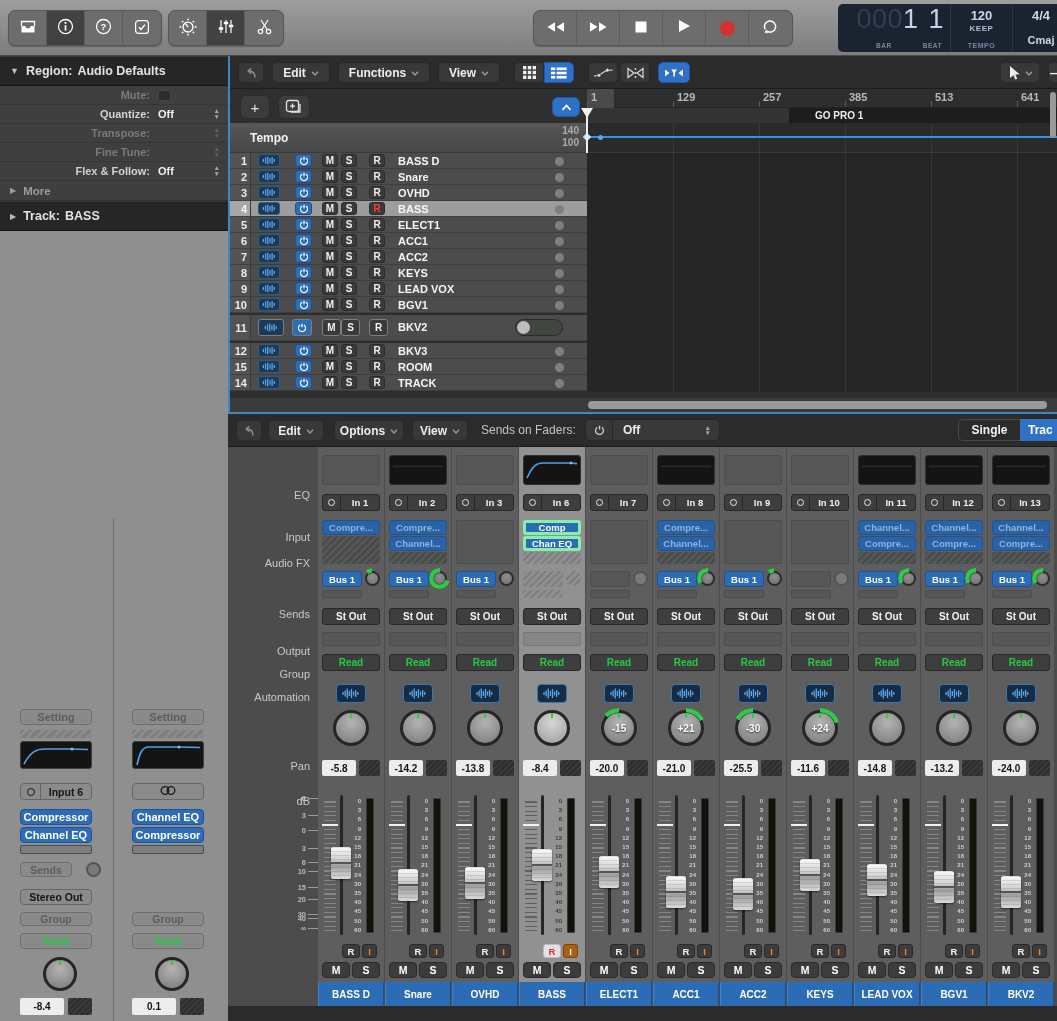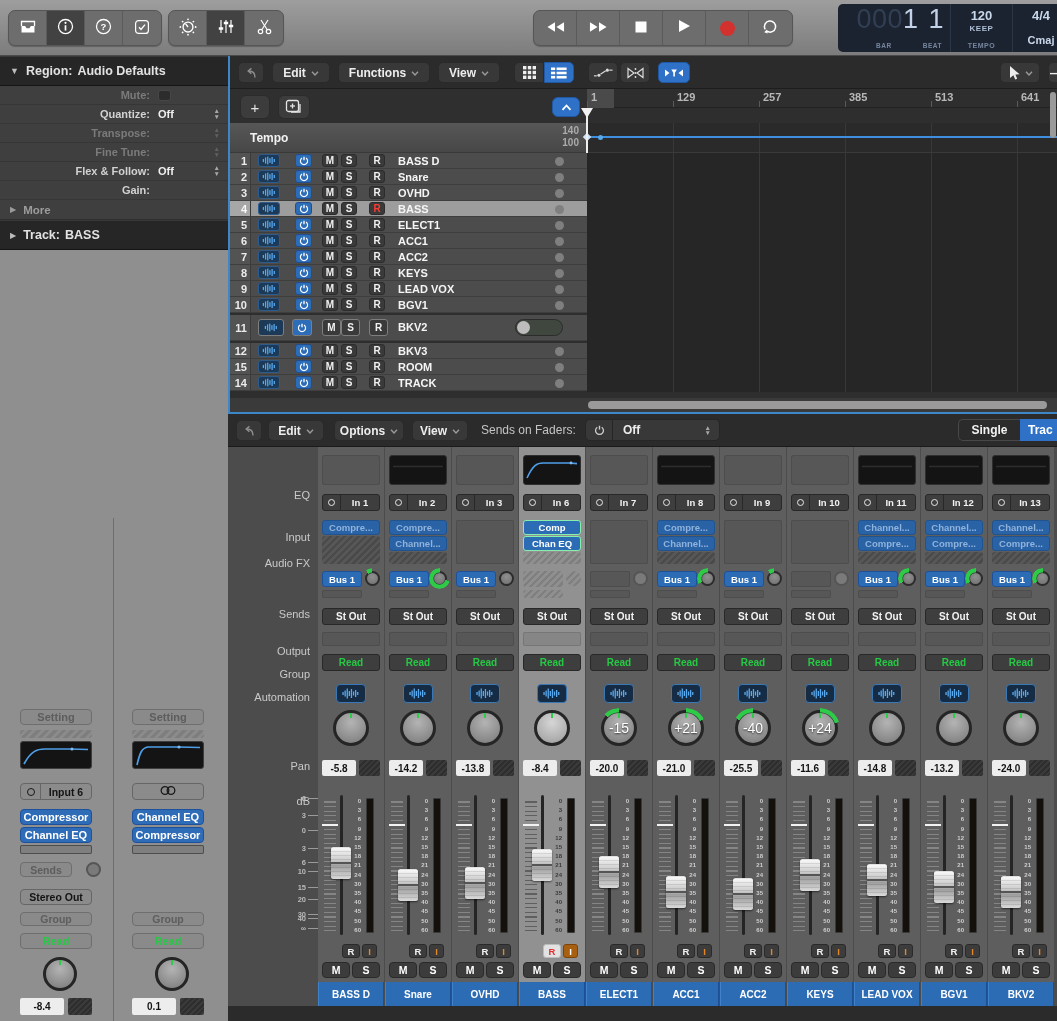--- a/index.html
+++ b/index.html
@@ -53,21 +53,21 @@
 .ibtn.ghost{background:#8a8a8a;border:1px solid #6e6e6e;color:#5d5d5d}
 .ibtn.fxb{background:#2e6cb8;border:1px solid #1e519c;color:#fff}
 .hatchL{background:repeating-linear-gradient(135deg,#7e7e7e 0 3px,#8b8b8b 3px 6px);border-radius:3px}
 .eq-thumb{position:absolute;background:#141414;border-radius:3px;border:1px solid #3e3e3e;display:flex;align-items:center;justify-content:center}
 .readTxt{color:#25c943!important}
 
 
 .knob{position:absolute;border-radius:50%;border:3px solid #252525;background:radial-gradient(circle at 50% 32%,#b4b4b4,#8d8d8d 65%,#767676)}
 .knob.bright{background:radial-gradient(circle at 50% 32%,#d6d6d6,#b0b0b0 65%,#999)}
 .knob .tick{position:absolute;left:50%;top:0;width:2px;height:5px;margin-left:-1px;background:#2ecb49}
-.knob .pv{position:absolute;inset:0;display:flex;align-items:center;justify-content:center;font-size:14px;font-weight:400;color:#fff;text-shadow:0 1px 2px rgba(0,0,0,.7)}
+.knob .pv{position:absolute;inset:0;display:flex;align-items:center;justify-content:center;font-size:10px;font-weight:700;color:#fff;text-shadow:0 1px 2px rgba(0,0,0,.7)}
 .arc{position:absolute;inset:-5px;border-radius:50%;pointer-events:none;
  -webkit-mask:radial-gradient(closest-side,transparent calc(100% - 5px),#000 calc(100% - 4px));
  mask:radial-gradient(closest-side,transparent calc(100% - 5px),#000 calc(100% - 4px))}
 .sknob{position:absolute;width:15px;height:15px;border-radius:50%;background:radial-gradient(circle at 50% 35%,#909090,#6e6e6e);border:2px solid #2c2c2c}
 .sknob.dim{background:#7a7a7a;border-color:#555}
 
 
 .fzone{position:absolute}
 .fz-ticks{position:absolute;background:repeating-linear-gradient(to bottom,rgba(0,0,0,0) 0 3.5px,#858585 3.5px 4.6px)}
 .fz-ticks.darkt{background:repeating-linear-gradient(to bottom,rgba(0,0,0,0) 0 3.5px,#5f5f5f 3.5px 4.6px)}
@@ -150,21 +150,21 @@
 .m-slot{background:#575757;box-shadow:inset 0 0 0 1px #4d4d4d;border-radius:2px}
 .mstrip.sel .m-slot{background:#868686;box-shadow:inset 0 0 0 1px #767676}
 .m-btn{background:#3e3e3e;border:1px solid #282828;border-radius:3px;color:#f2f2f2;font-weight:700;font-size:10px;display:flex;align-items:center;justify-content:center;overflow:hidden}
 .eqm{border-radius:3px}
 .eqm.plain{background:#575757;box-shadow:inset 0 0 0 1px #4d4d4d}
 .eqm.dark{background:#141414;border:1px solid #2f2f2f;display:flex;align-items:center;justify-content:center}
 .ring{width:7px;height:7px;border-radius:50%;border:1.2px solid #e8e8e8;flex:none}
 .inp-sep{width:1px;height:100%;background:#282828;margin:0 0 0 5px}
 .inp-lab{flex:1;text-align:center;font-size:9.5px;font-weight:700}
 .fx-slot{height:15px;border-radius:3px;font-size:9.5px;font-weight:700;display:flex;align-items:center;justify-content:center;margin-bottom:1px;overflow:hidden;white-space:nowrap}
-.fx-bright{background:#2c6cb5;border:1px solid #86efac;color:#fff}
+.fx-bright{background:#2c6cb5;border:3px solid #86efac;color:#fff}
 .fx-dim{background:#2a62a6;border:1px solid #21538f;color:#8fb3dc}
 .hatchD{background:repeating-linear-gradient(135deg,#4a4a4a 0 2.5px,#575757 2.5px 5px);border-radius:3px}
 .mstrip.sel .hatchD{background:repeating-linear-gradient(135deg,#7f7f7f 0 2.5px,#8f8f8f 2.5px 5px)}
 .bus-btn{background:#2c6cb5;border:1px solid #1e519c;border-radius:3px;color:#fff;font-size:9.5px;font-weight:700;display:flex;align-items:center;justify-content:center}
 .wave-btn{background:#152c44;border:1px solid #3a77b5;border-radius:4px;display:flex;align-items:center;justify-content:center}
 .db-val{background:#ededed;border-radius:2px;color:#141414;font-size:10px;font-weight:700;display:flex;align-items:center;justify-content:center}
 .db-dark{background:repeating-linear-gradient(135deg,#2e2e2e 0 2px,#3a3a3a 2px 4px);border-radius:2px}
 .ri-btn{position:absolute;border-radius:3px;font-size:9.5px;font-weight:700;display:flex;align-items:center;justify-content:center;background:#3c3c3c;border:1px solid #2a2a2a}
 .ri-r{color:#f2f2f2}.ri-i{color:#e2862c}
 .ri-r.on{background:#e2e2e2;color:#e03030;border-color:#bbb}
@@ -336,23 +336,20 @@
           </span>
         </div>
         <div class="insp-row">
           <span class="lbl">Flex &amp; Follow:</span>
           <span class="val">Off</span>
           <span class="stepper">
             <span>▲</span>
             <span>▼</span>
           </span>
         </div>
-        <div class="insp-row">
-          <span class="lbl">Gain:</span>
-        </div>
       </div>
     <div class="insp-more">
       <span class="tri" style="font-size:8px">▶</span>
       <span>More</span>
     </div>
     <div class="insp-header">
       <span class="tri" style="font-size:8px">▶</span>
       <span>Track:</span>
       <span style="margin-left:-2px">BASS</span>
     </div>
@@ -537,20 +534,25 @@
         <span class="rul-tick" style="left: 86px;"></span>
         <span class="rul-num" style="left: 176px;">257</span>
         <span class="rul-tick" style="left: 172px;"></span>
         <span class="rul-num" style="left: 262px;">385</span>
         <span class="rul-tick" style="left: 258px;"></span>
         <span class="rul-num" style="left: 348px;">513</span>
         <span class="rul-tick" style="left: 344px;"></span>
         <span class="rul-num" style="left: 434px;">641</span>
         <span class="rul-tick" style="left: 430px;"></span>
       </div>
+    <div id="markerRow">
+      <div id="markerBand">
+          <span>GO PRO 1</span>
+        </div>
+    </div>
     <div id="tempoRow">
       <span class="tlab">Tempo</span>
       <span class="thi">140</span>
       <span class="tlo">100</span>
     </div>
     <div id="tempoLane">
         <div class="gline" style="left: 86px;"></div>
         <div class="gline" style="left: 172px;"></div>
         <div class="gline" style="left: 258px;"></div>
         <div class="gline" style="left: 344px;"></div>
@@ -1490,21 +1492,21 @@
                 <rect x="8.8" y="1" width="1.3" height="9"></rect>
                 <rect x="10.9" y="3.5" width="1.3" height="4"></rect>
                 <rect x="13" y="2" width="1.3" height="7"></rect>
                 <rect x="15.1" y="4" width="1.3" height="3"></rect>
               </g>
             </svg>
           </div>
           <div class="knob" style="left: 15px; top: 263px; width: 36px; height: 36px; position: absolute;">
             <div class="arc" style="background: conic-gradient(from 300deg, rgb(46, 203, 73) 0deg, rgb(46, 203, 73) 60deg, transparent 60deg);"></div>
             <span class="tick"></span>
-            <div class="pv">-40</div>
+            <div class="pv">-30</div>
           </div>
           <div class="m-abs db-val" style="left: 4px; top: 313px; width: 34px; height: 16px; position: absolute;">-25.5</div>
           <div class="m-abs db-dark" style="left: 41px; top: 313px; width: 21px; height: 16px; position: absolute;"></div>
           <div class="m-abs fzone" style="left: 0px; top: 338px; width: 66px; height: 152px; position: absolute;">
             <div class="fz-ticks" style="left: 6px; top: 13px; width: 12px; height: 135px; position: absolute;"></div>
             <div class="fz-zero" style="left: 4px; top: 39px; width: 16px; height: 2px; position: absolute;"></div>
             <div class="fz-track" style="left: 22px; top: 10px; width: 3px; height: 140px; position: absolute;"></div>
             <div class="fz-scale" style="left: 30px; top: 13px; width: 13px; height: 135px; position: absolute;">
               <span>0</span>
               <span>3</span>

